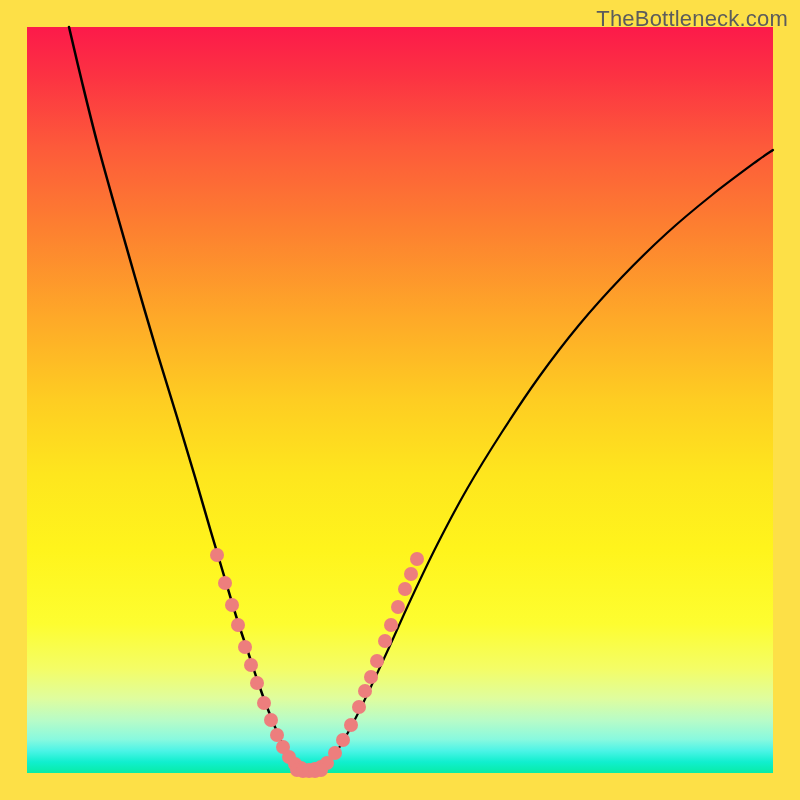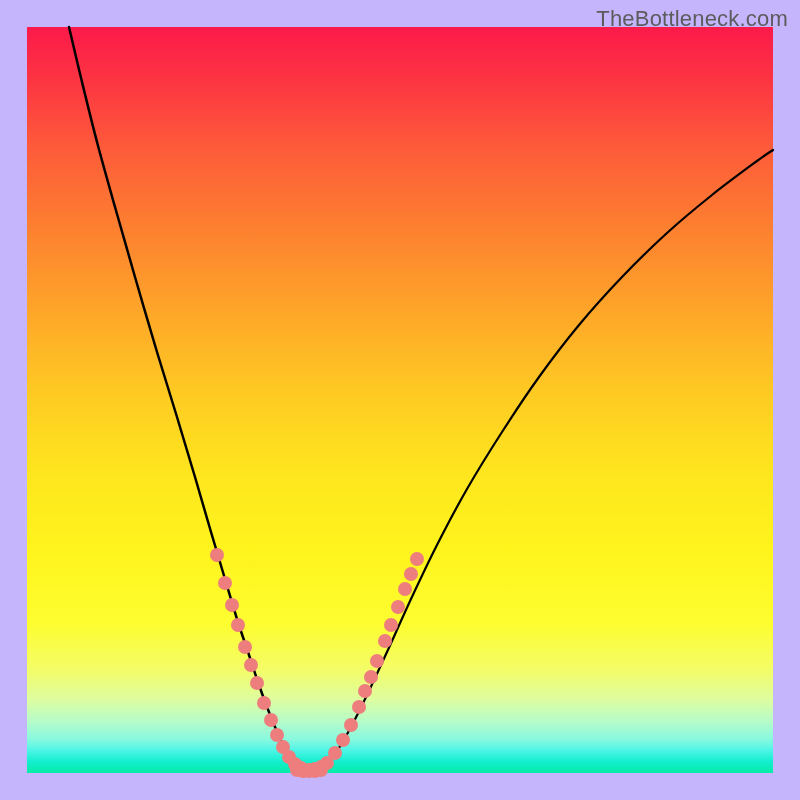--- a/index.html
+++ b/index.html
@@ -8,21 +8,21 @@
     width: 800px;
     height: 800px;
     background: #000;
     font-family: Arial, Helvetica, sans-serif;
     overflow: hidden;
   }
   .stage {
     position: relative;
     width: 800px;
     height: 800px;
-    background: #c4b5fd;
+    background: #fde047;
   }
   .plot {
     position: absolute;
     left: 27px;
     top: 27px;
     width: 746px;
     height: 746px;
     background: linear-gradient(to bottom,
       #fc1a4a 0%,
       #fc3043 6%,

